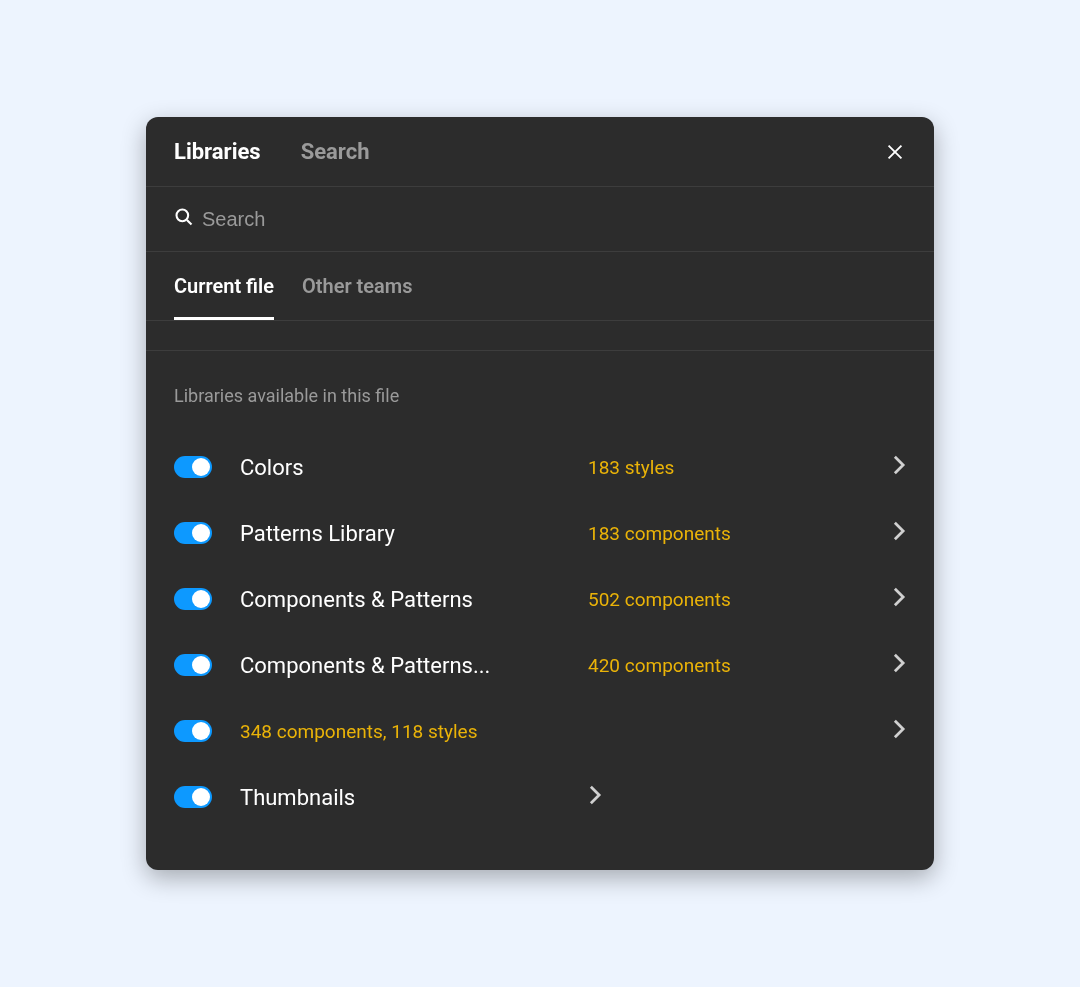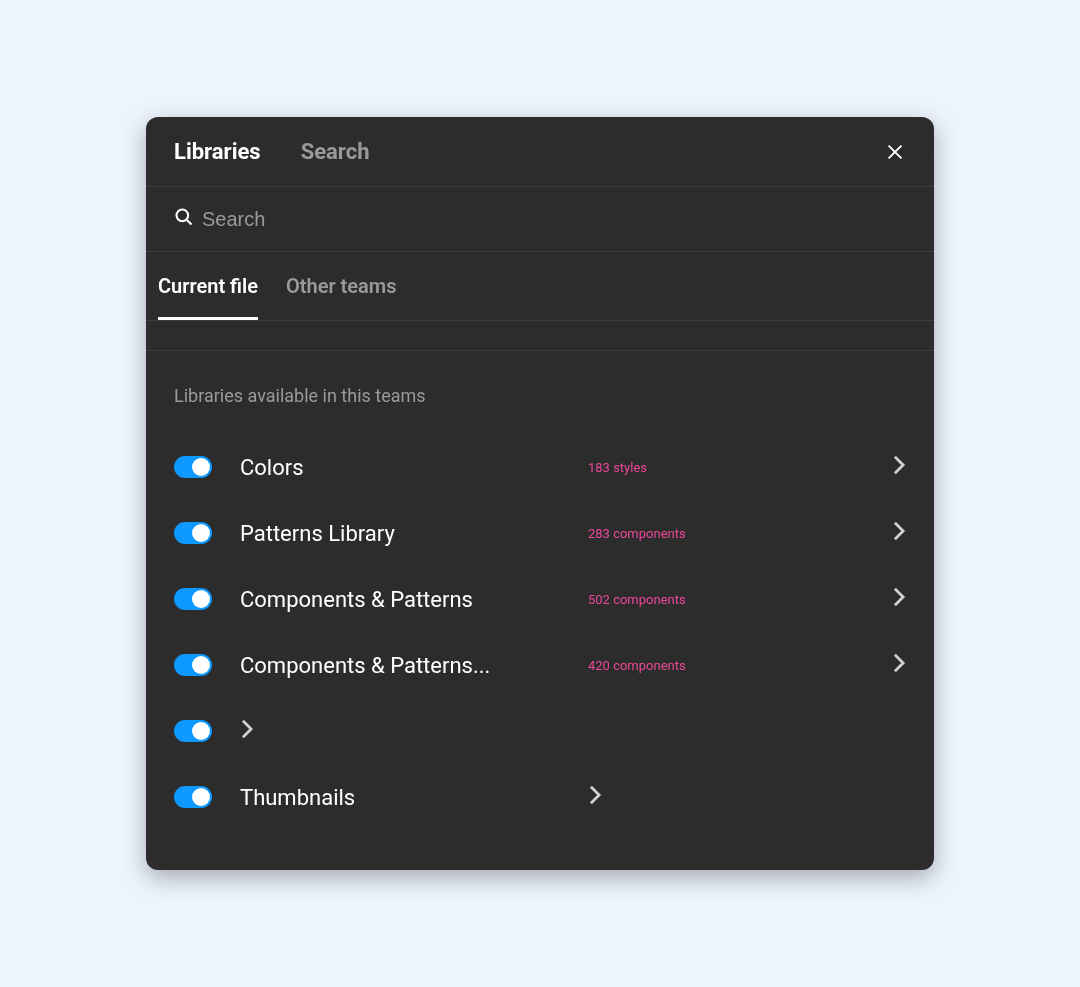--- a/index.html
+++ b/index.html
@@ -64,21 +64,21 @@
       color: #ffffff;
       font-size: 20px;
       width: 100%;
     }
     .search-input::placeholder {
       color: #9a9a9a;
     }
     .sub-tabs {
       display: flex;
       gap: 28px;
-      padding: 0 12px;
+      padding: 0 28px;
       border-bottom: 1px solid #3d3d3d;
     }
     .sub-tab {
       font-size: 20px;
       font-weight: 600;
       color: #9a9a9a;
       padding: 22px 0;
       cursor: pointer;
       position: relative;
     }
@@ -135,22 +135,22 @@
     .library-name {
       font-size: 22px;
       color: #ffffff;
       flex: 0 0 auto;
       width: 320px;
       white-space: nowrap;
       overflow: hidden;
       text-overflow: ellipsis;
     }
     .library-meta {
-      font-size: 13px;
-      color: #ec4899;
+      font-size: 19px;
+      color: #eab308;
       flex: 1;
     }
     .chevron {
       color: #d0d0d0;
       flex-shrink: 0;
     }
   </style>
 </head>
 <body>
 
@@ -180,37 +180,37 @@
   </div>
 
   <div class="sub-tabs">
     <div class="sub-tab active">Current file</div>
     <div class="sub-tab">Other teams</div>
   </div>
 
   <div class="spacer"></div>
 
   <div class="content">
-    <div class="section-label">Libraries available in this teams</div>
+    <div class="section-label">Libraries available in this file</div>
 
     <div class="library-row">
       <div class="toggle"></div>
       <div class="library-name">Colors</div>
       <div class="library-meta">183 styles</div>
       <span class="chevron">
         <svg width="14" height="22" viewBox="0 0 10 16" fill="none" stroke="currentColor" stroke-width="2">
             <polyline points="2,2 8,8 2,14"></polyline>
           </svg>
       </span>
     </div>
 
     <div class="library-row">
       <div class="toggle"></div>
       <div class="library-name">Patterns Library</div>
-      <div class="library-meta">283 components</div>
+      <div class="library-meta">183 components</div>
       <span class="chevron">
         <svg width="14" height="22" viewBox="0 0 10 16" fill="none" stroke="currentColor" stroke-width="2">
             <polyline points="2,2 8,8 2,14"></polyline>
           </svg>
       </span>
     </div>
 
     <div class="library-row">
       <div class="toggle"></div>
       <div class="library-name">Components &amp; Patterns</div>
@@ -228,20 +228,21 @@
       <div class="library-meta">420 components</div>
       <span class="chevron">
         <svg width="14" height="22" viewBox="0 0 10 16" fill="none" stroke="currentColor" stroke-width="2">
             <polyline points="2,2 8,8 2,14"></polyline>
           </svg>
       </span>
     </div>
 
     <div class="library-row">
       <div class="toggle"></div>
+      <div class="library-meta">348 components, 118 styles</div>
       <span class="chevron">
         <svg width="14" height="22" viewBox="0 0 10 16" fill="none" stroke="currentColor" stroke-width="2">
             <polyline points="2,2 8,8 2,14"></polyline>
           </svg>
       </span>
     </div>
 
     <div class="library-row">
       <div class="toggle"></div>
       <div class="library-name">Thumbnails</div>

